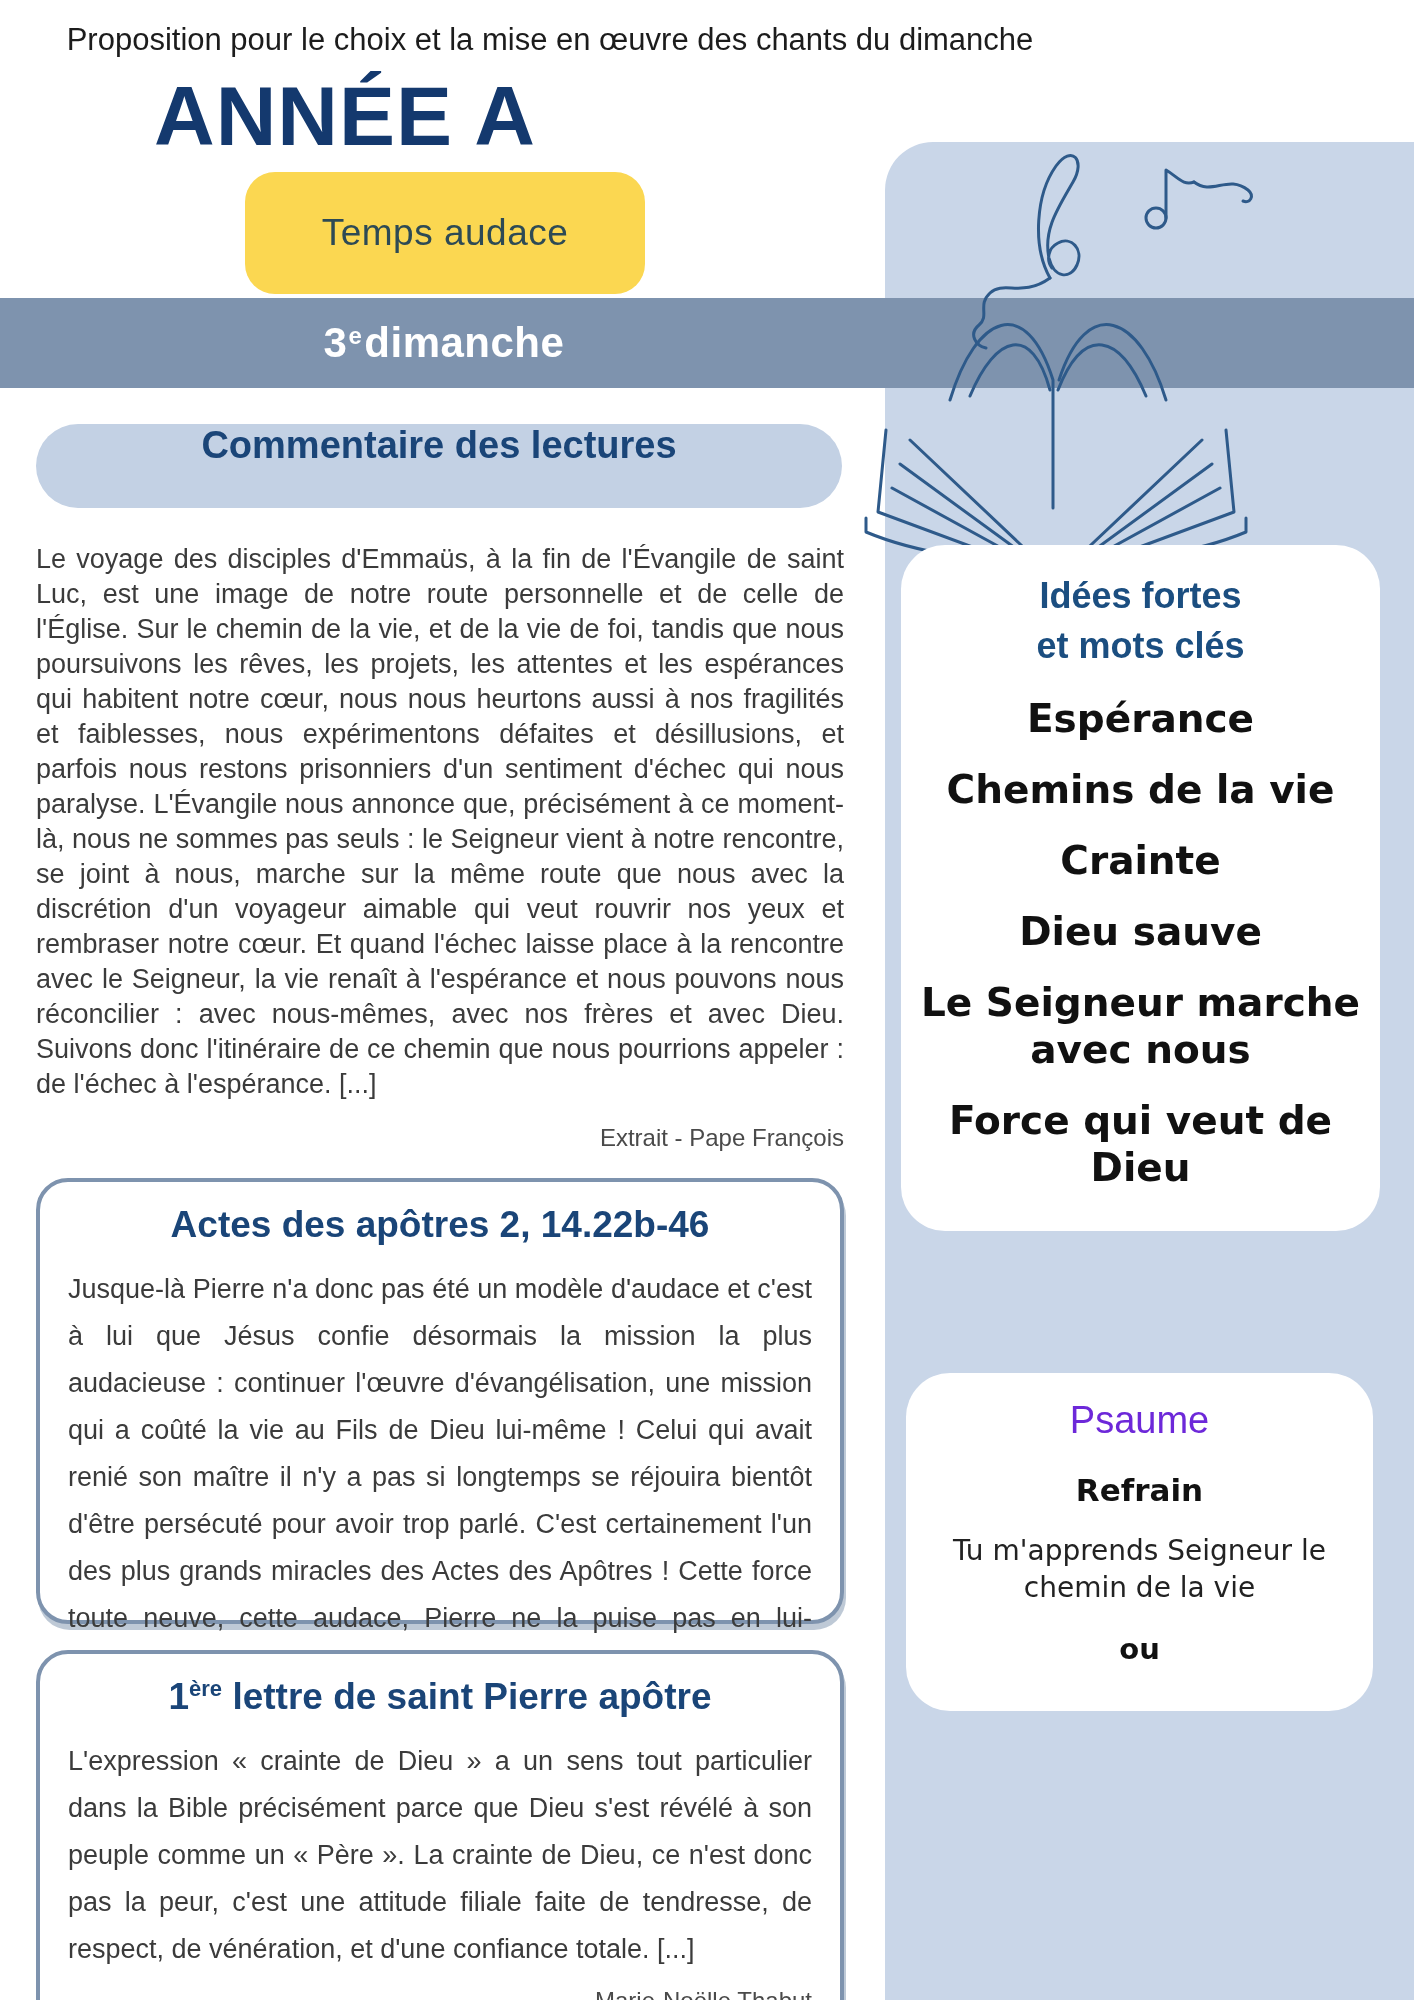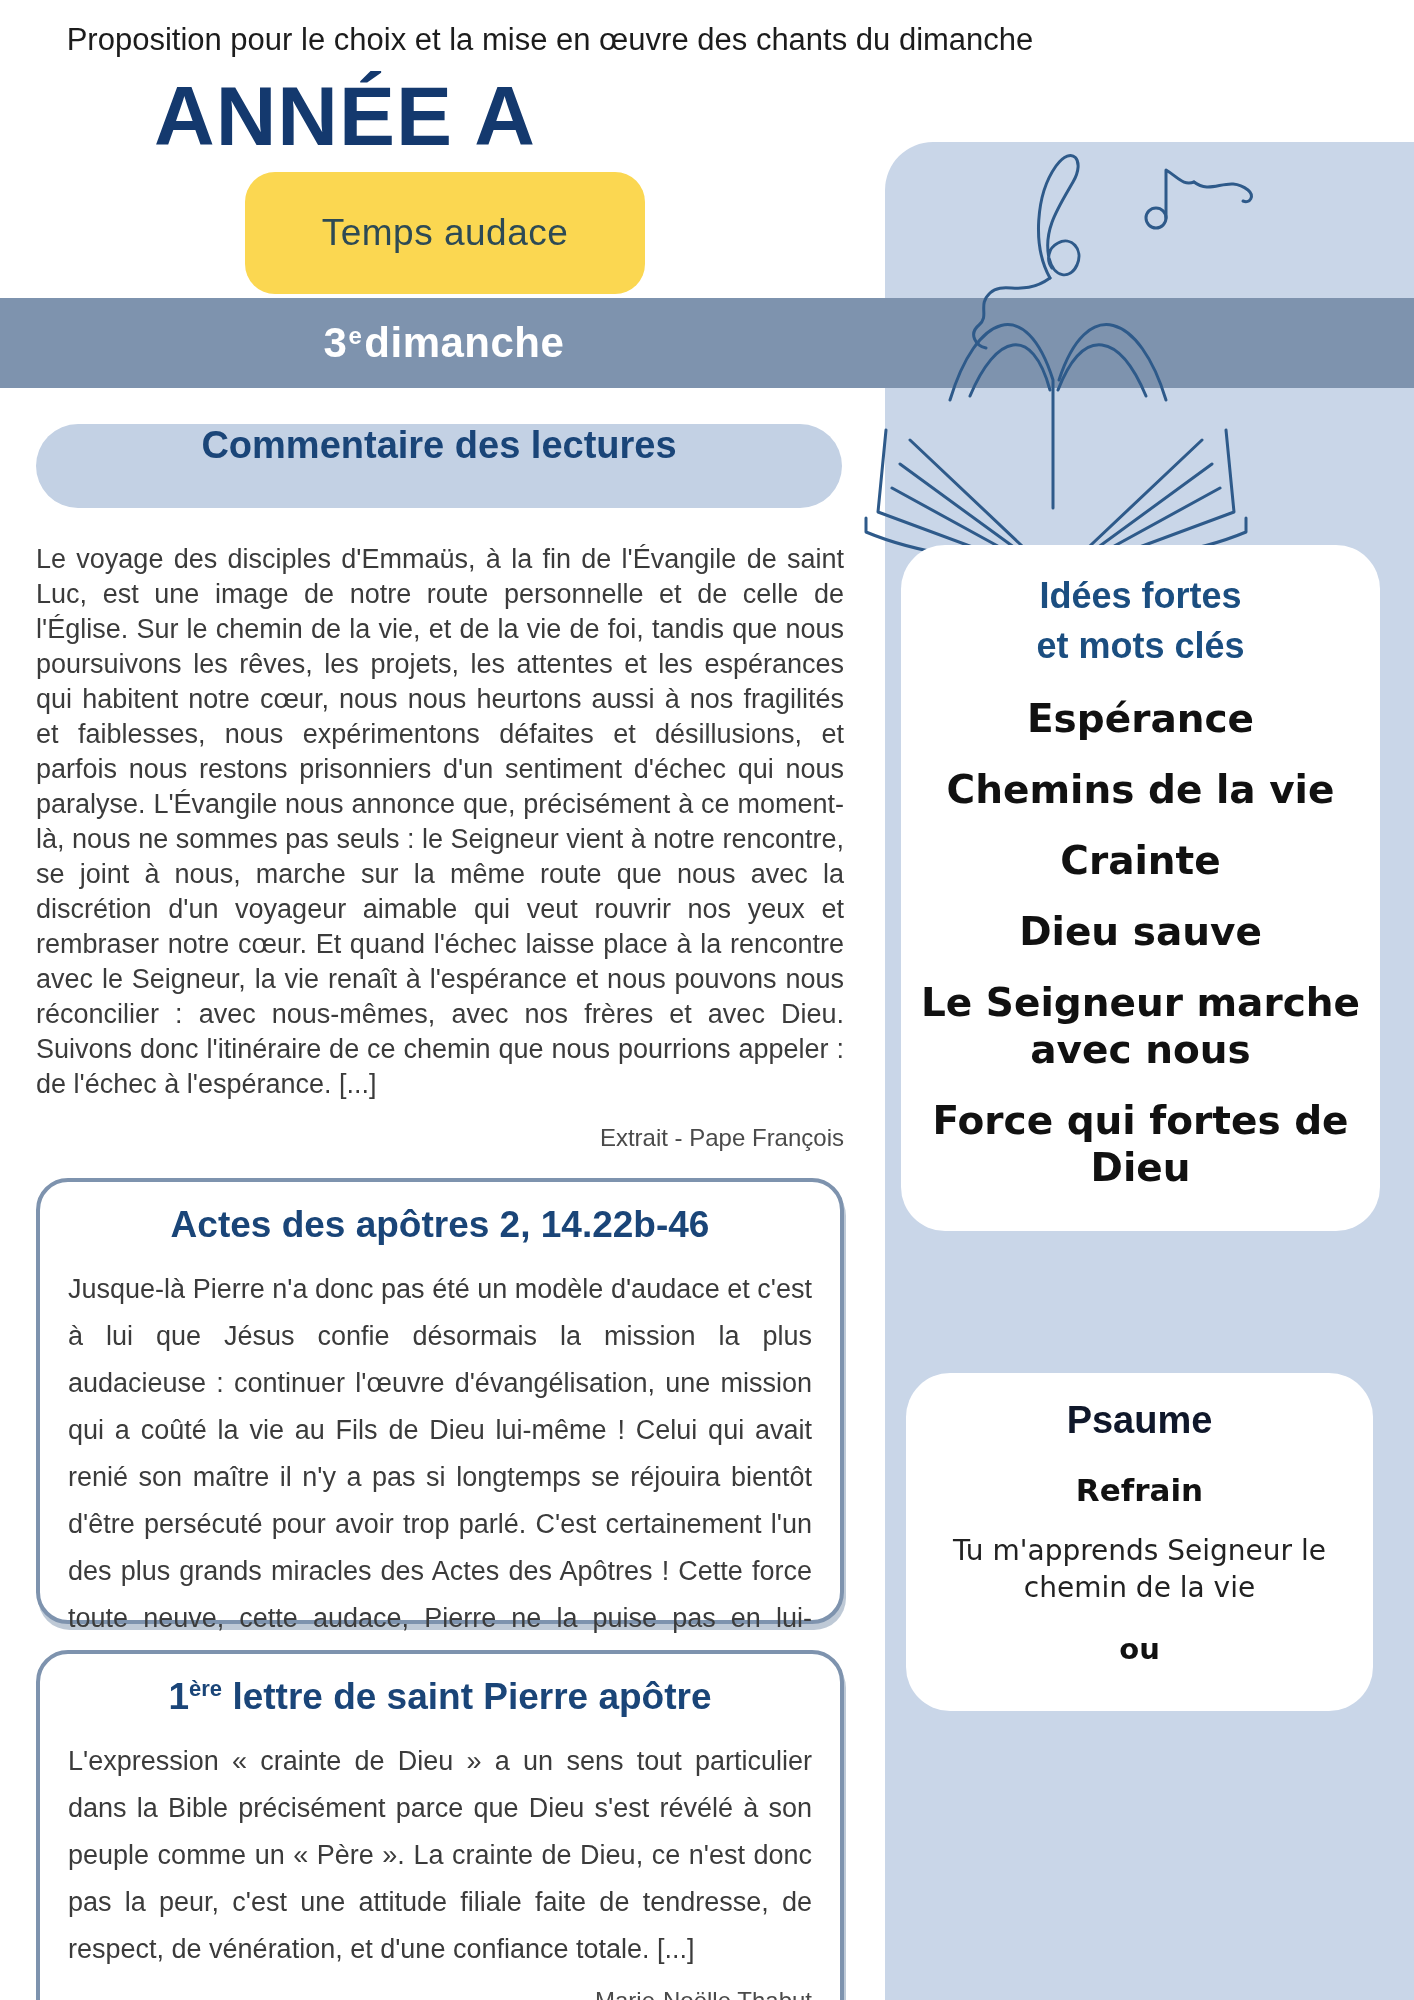--- a/index.html
+++ b/index.html
@@ -89,21 +89,21 @@
   }
   .panel-ideas{left:901px;top:545px;width:479px;height:686px;padding:26px 18px 0 18px;}
   .ideas-title{
     color:#1b4e80;font-size:36px;font-weight:bold;line-height:50px;
   }
   .keyword{
     font-family:"DejaVu Sans", sans-serif;font-weight:800;color:var(--ink);
     font-size:39px;line-height:47px;margin-top:24px;
   }
   .panel-psalm{left:906px;top:1373px;width:467px;height:338px;padding:26px 14px 0 14px;}
-  .psalm-title{color:#0f172a;font-size:38px;font-weight:bold;}
+  .psalm-title{color:#6d28d9;font-size:38px;font-weight:normal;}
   .psalm-refrain-label{
     font-family:"DejaVu Sans", sans-serif;font-weight:bold;color:var(--ink);
     font-size:31px;margin-top:30px;
   }
   .psalm-refrain{
     font-family:"DejaVu Sans", sans-serif;color:#222222;font-size:28px;line-height:37px;margin-top:24px;
   }
   .psalm-or{
     font-family:"DejaVu Sans", sans-serif;font-weight:bold;color:var(--ink);font-size:29px;margin-top:26px;
   }
@@ -186,21 +186,21 @@
   <div class="panel panel-ideas">
     <div class="ideas-title">
       <div>Idées fortes</div>
       <div>et mots clés</div>
     </div>
     <div class="keyword">Espérance</div>
     <div class="keyword">Chemins de la vie</div>
     <div class="keyword">Crainte</div>
     <div class="keyword">Dieu sauve</div>
     <div class="keyword">Le Seigneur marche avec nous</div>
-    <div class="keyword">Force qui fortes de Dieu</div>
+    <div class="keyword">Force qui veut de Dieu</div>
   </div>
 
   <div class="panel panel-psalm">
     <div class="psalm-title">Psaume</div>
     <div class="psalm-refrain-label">Refrain</div>
     <div class="psalm-refrain">Tu m'apprends Seigneur le chemin de la vie</div>
     <div class="psalm-or">ou</div>
   </div>
 
 </div>

